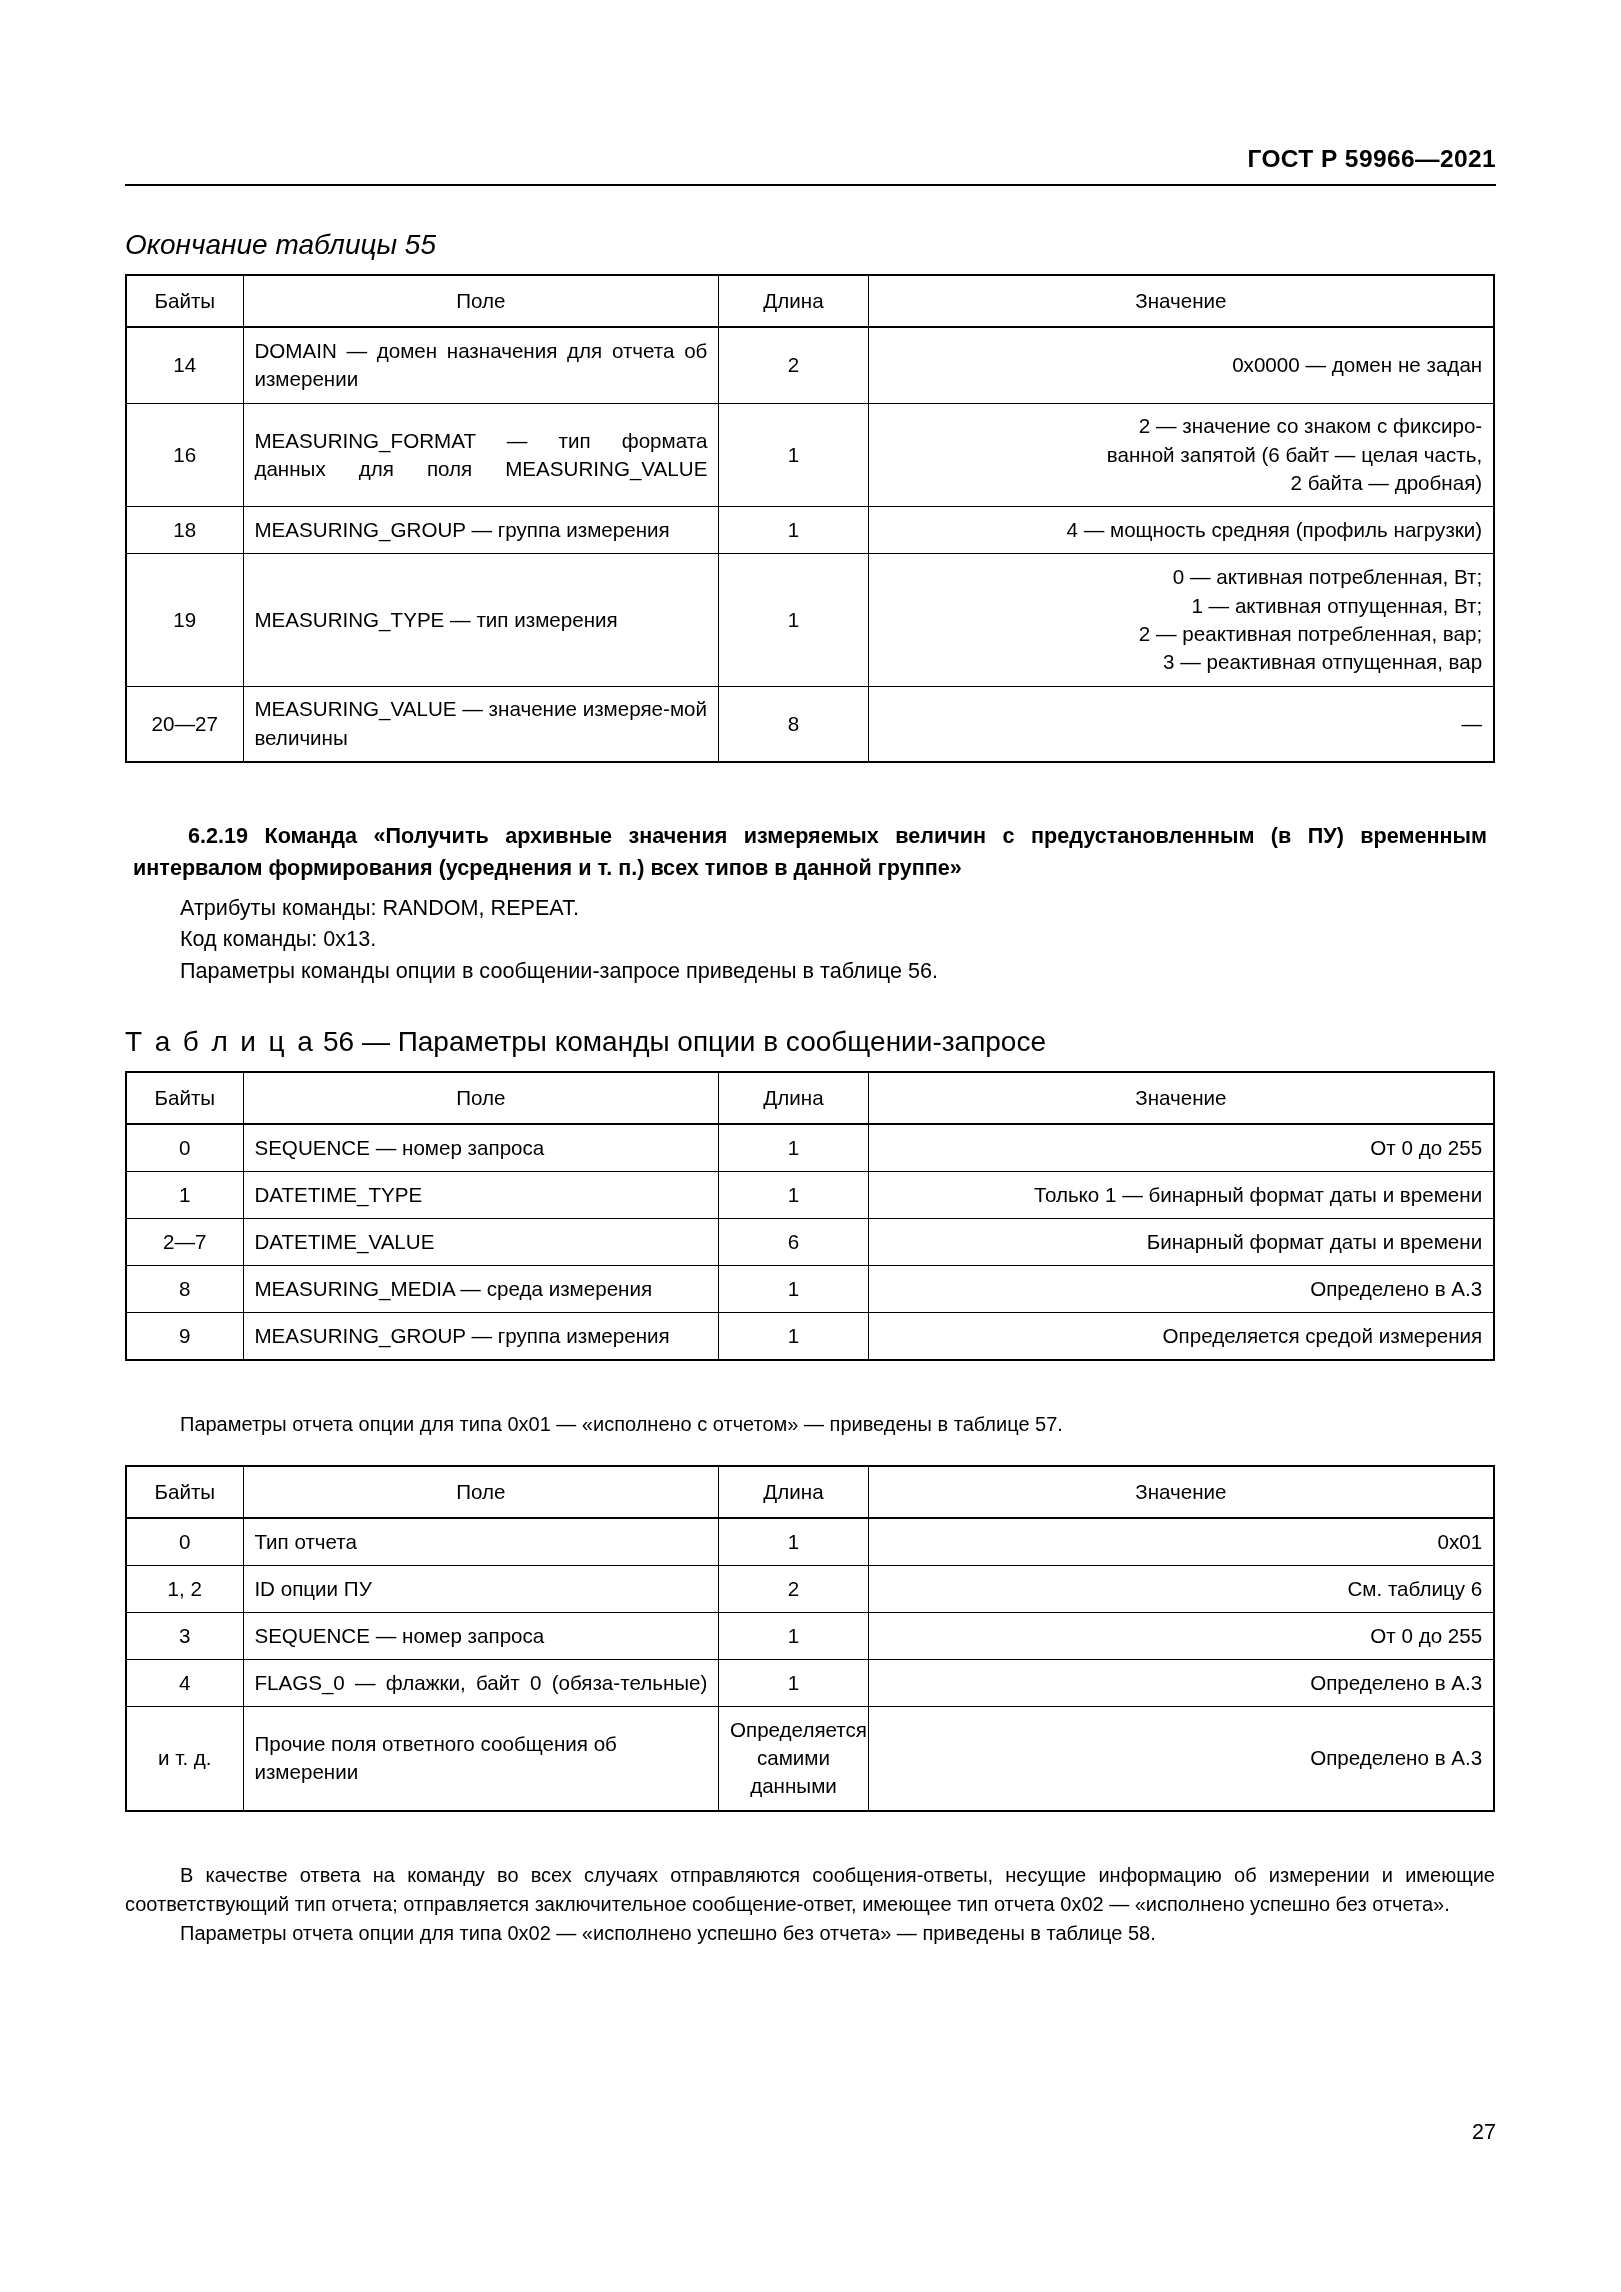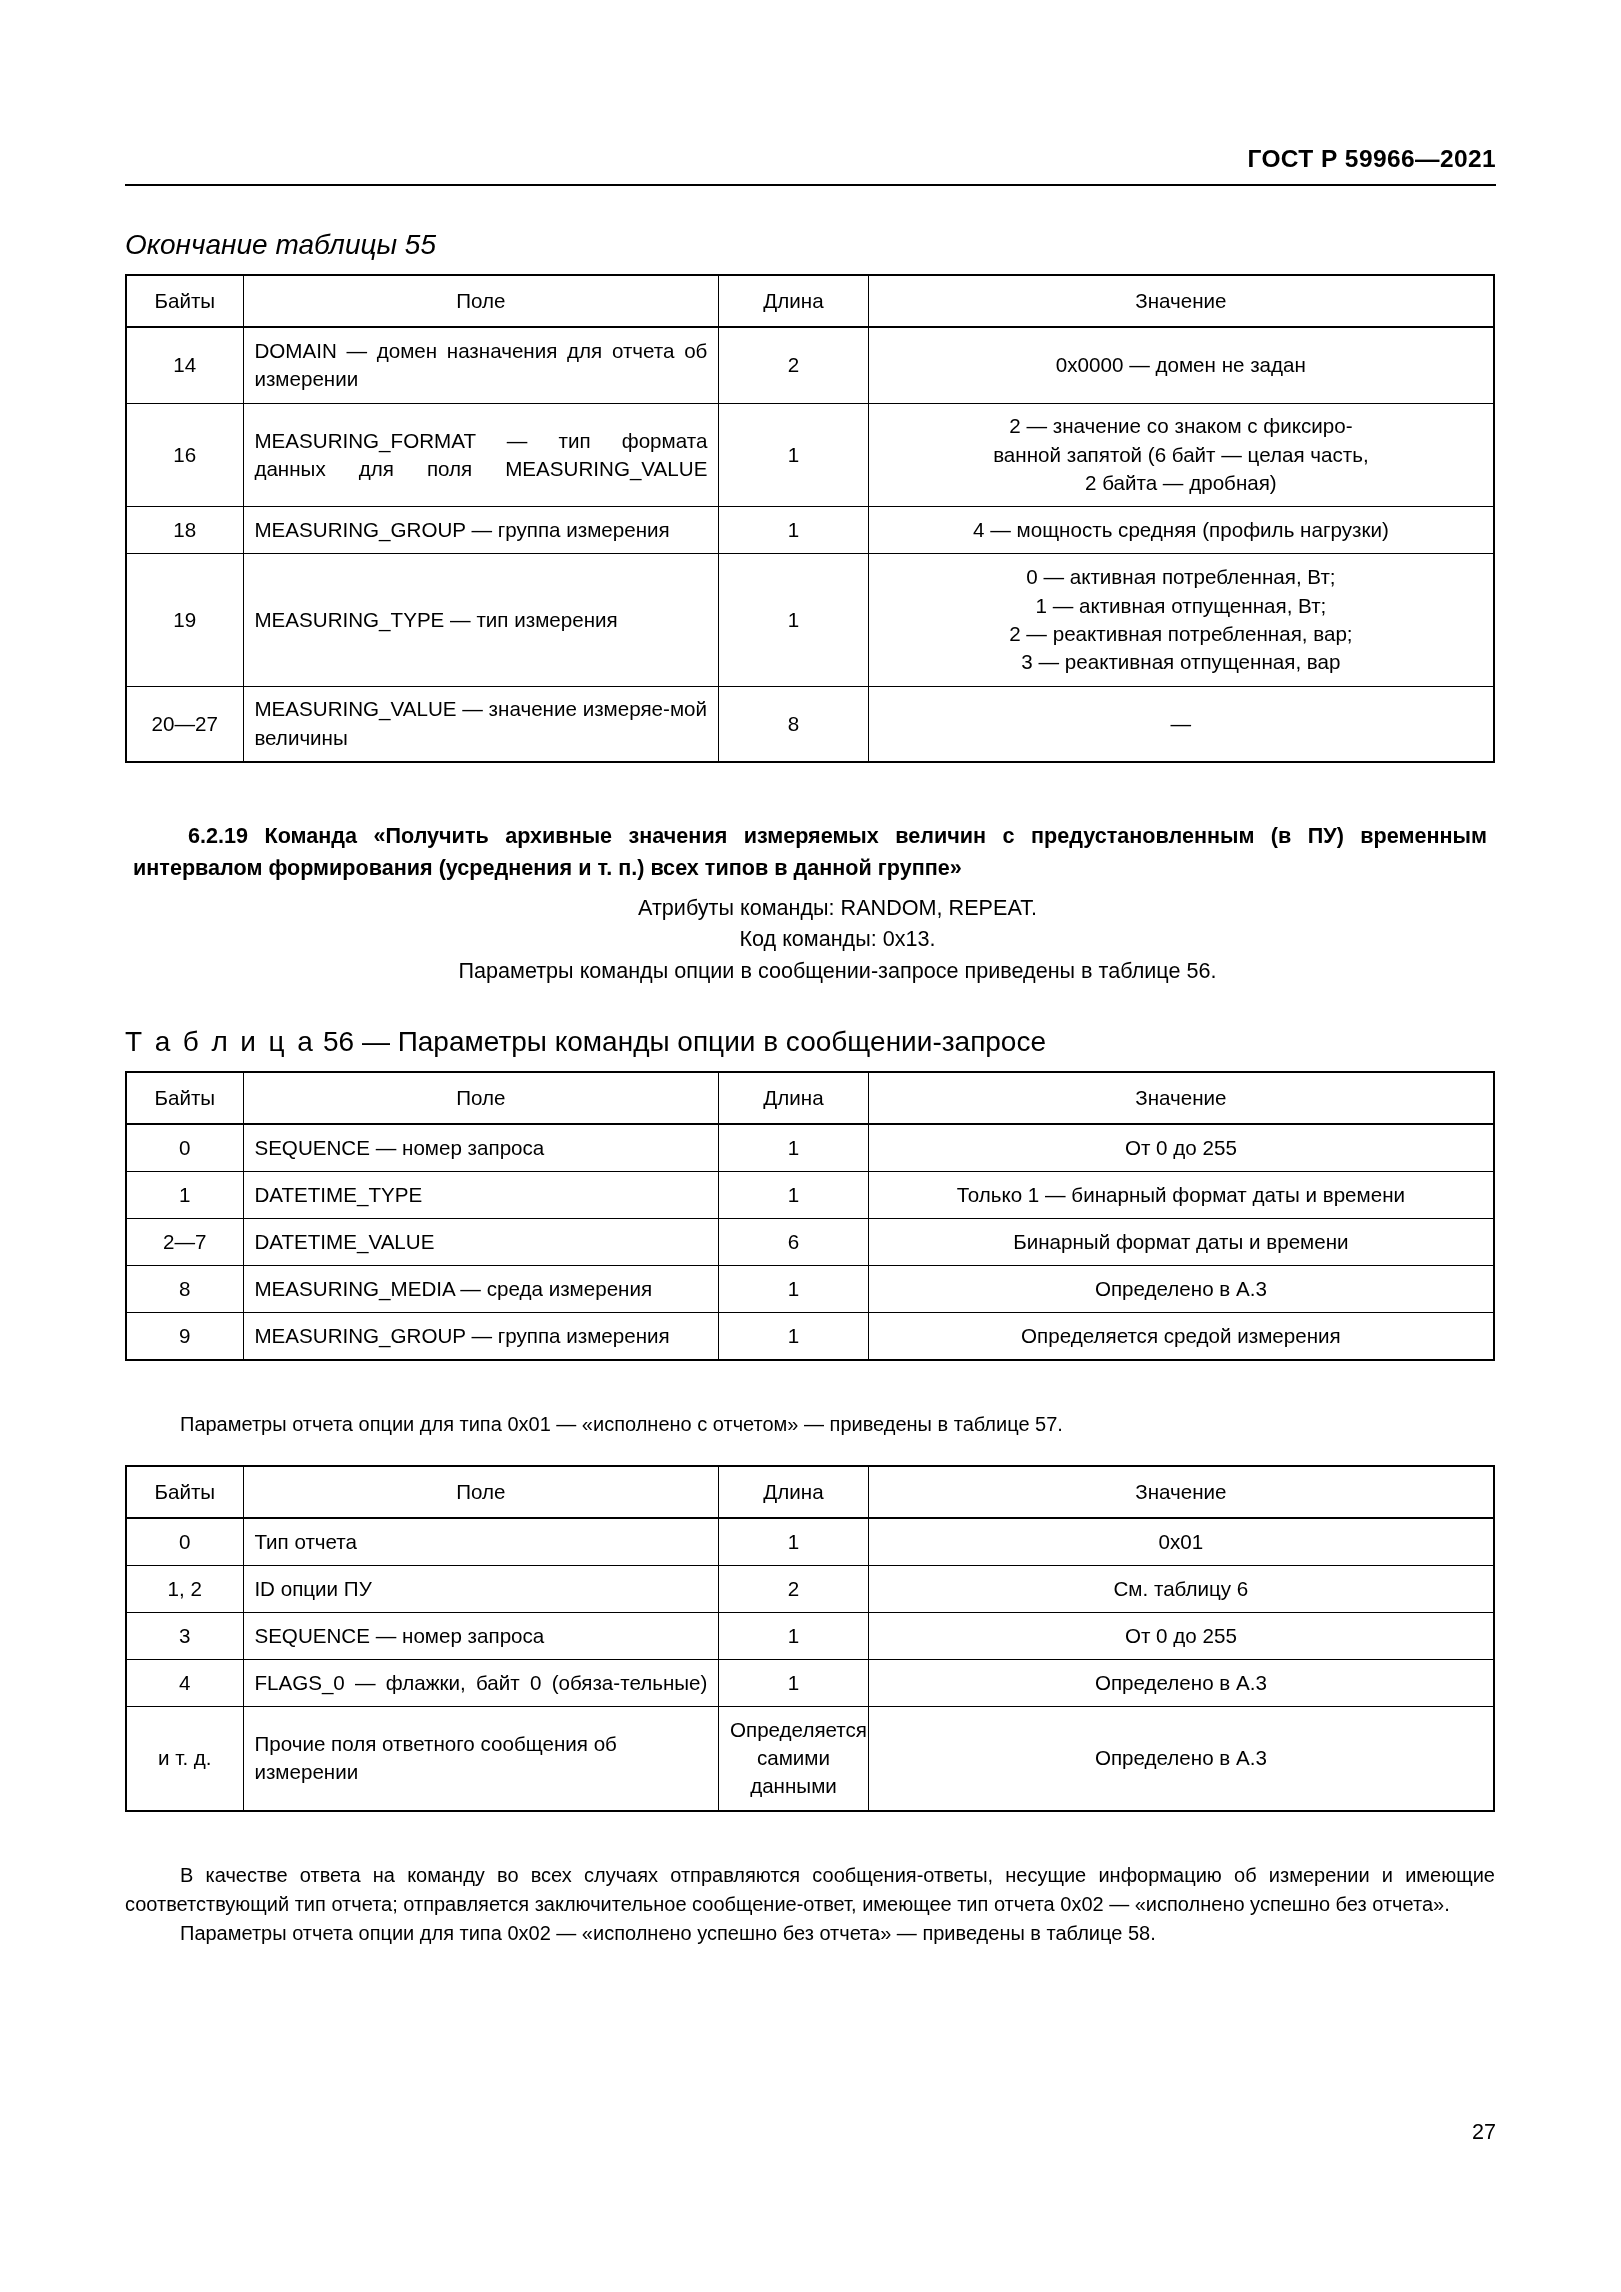--- a/index.html
+++ b/index.html
@@ -77,39 +77,39 @@
     text-align: center;
     font-weight: normal;
     padding: 10.8px 7.8px;
   }
   table.gost thead tr th { border-bottom-width: 2.4px; }
   table.gost { border-top: 2.4px solid #000; border-bottom: 2.4px solid #000;
                border-left: 2.4px solid #000; border-right: 2.4px solid #000; }
   .c-bytes  { width: 100px;  text-align: center; }
   .c-field  { width: 459px;  text-align: left; }
   .c-len    { width: 133px;  text-align: center; }
-  .c-value  { text-align: center; }
+  .c-value  { text-align: right; }
   .c-field-justify { text-align: justify; text-align-last: justify; }
   .c-field-plain { text-align: left; }
   .multiline { white-space: pre-line; }
 
   
   p.body {
     font-size: 20px;
     line-height: 1.47;
     margin: 0;
     text-align: justify;
     text-indent: 55px;
   }
   p.sub {
     font-size: 21.6px;
     line-height: 1.47;
     margin: 0;
     text-indent: 55px;
-    text-align: center;
+    text-align: left;
   }
   h3.clause {
     font-size: 21.6px;
     line-height: 1.47;
     font-weight: bold;
     margin: 8px;
     text-indent: 55px;
     text-align: justify;
   }
   .gap-m  { height: 25.5px; }

